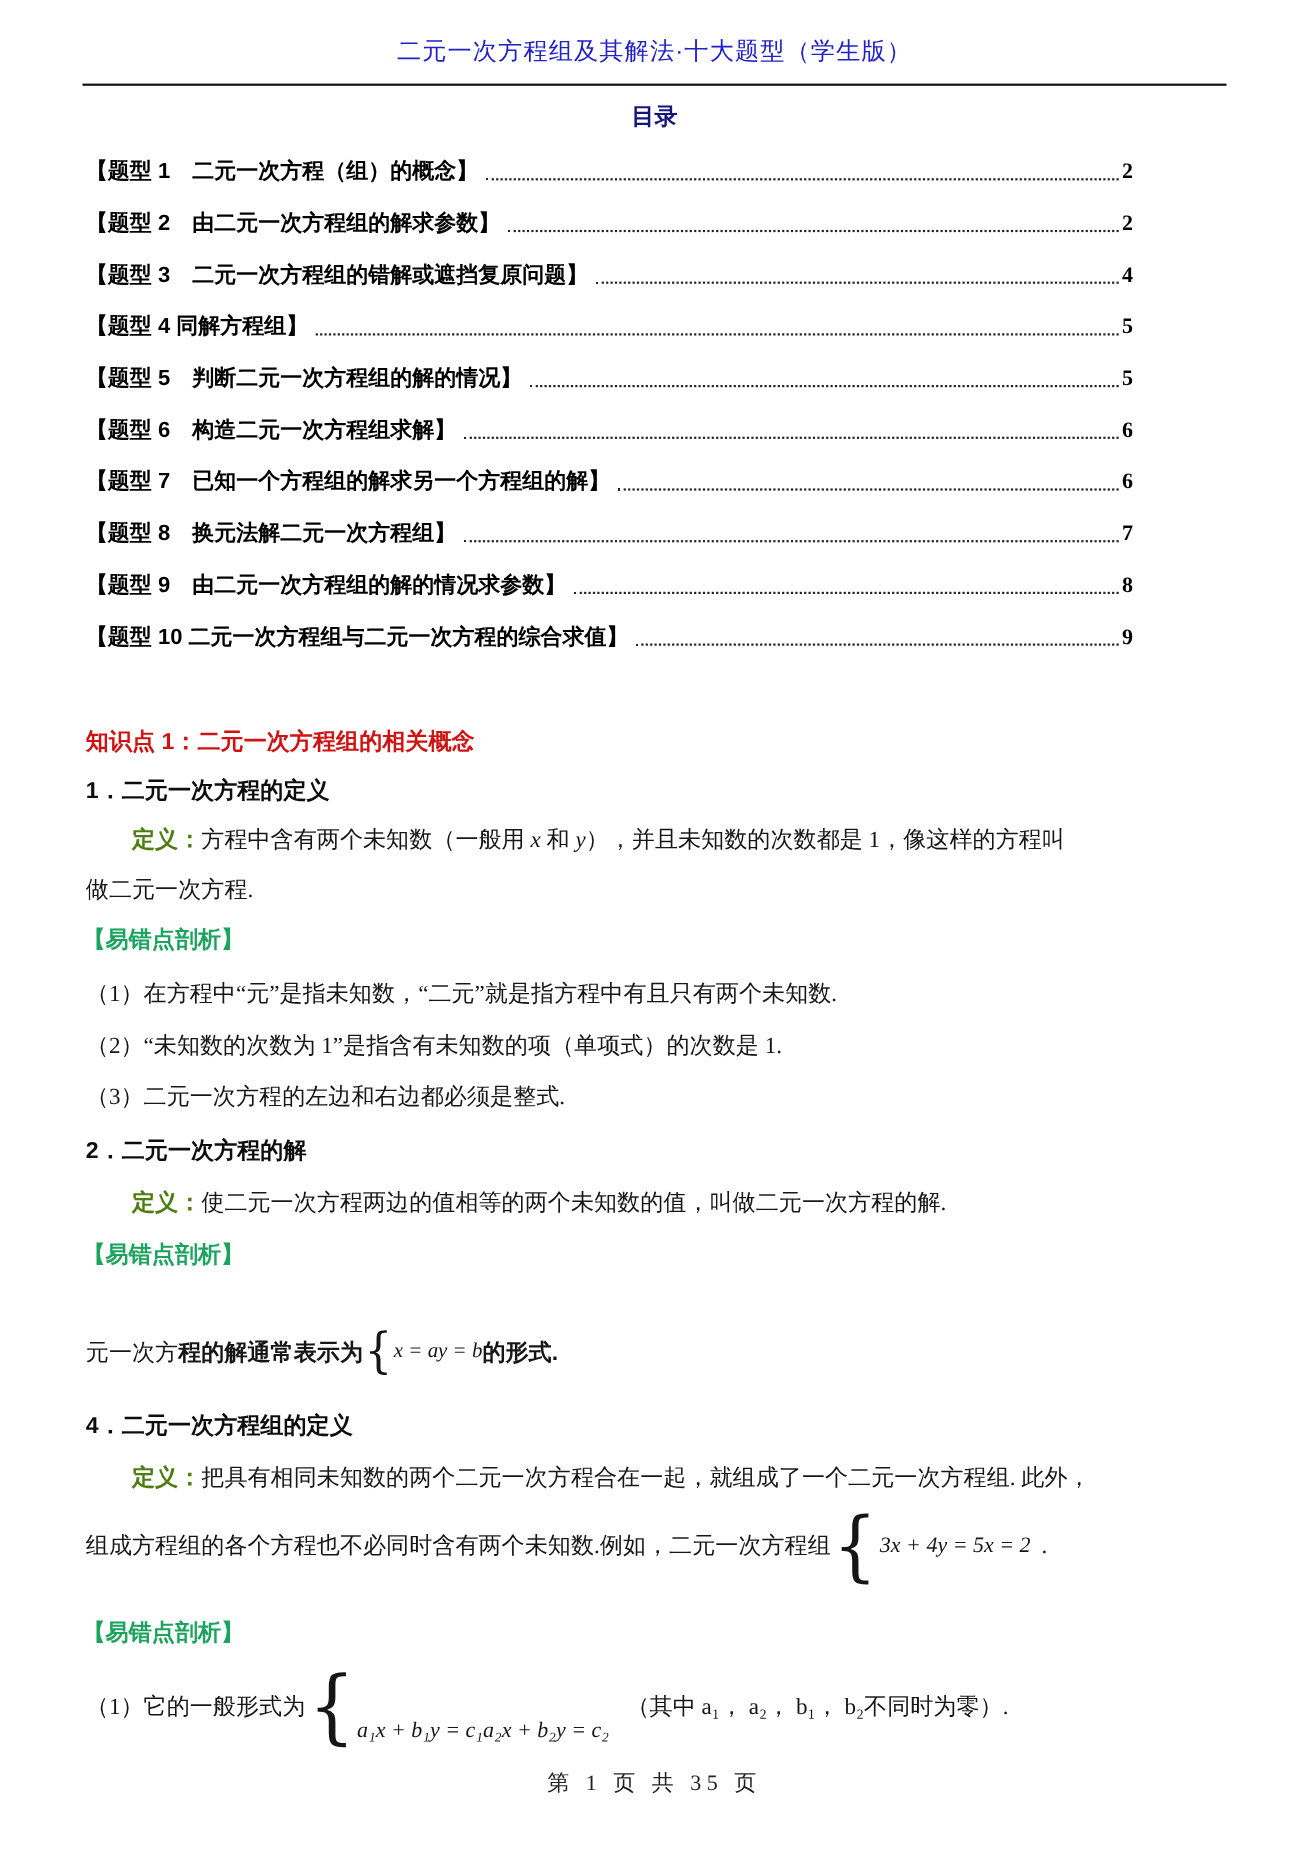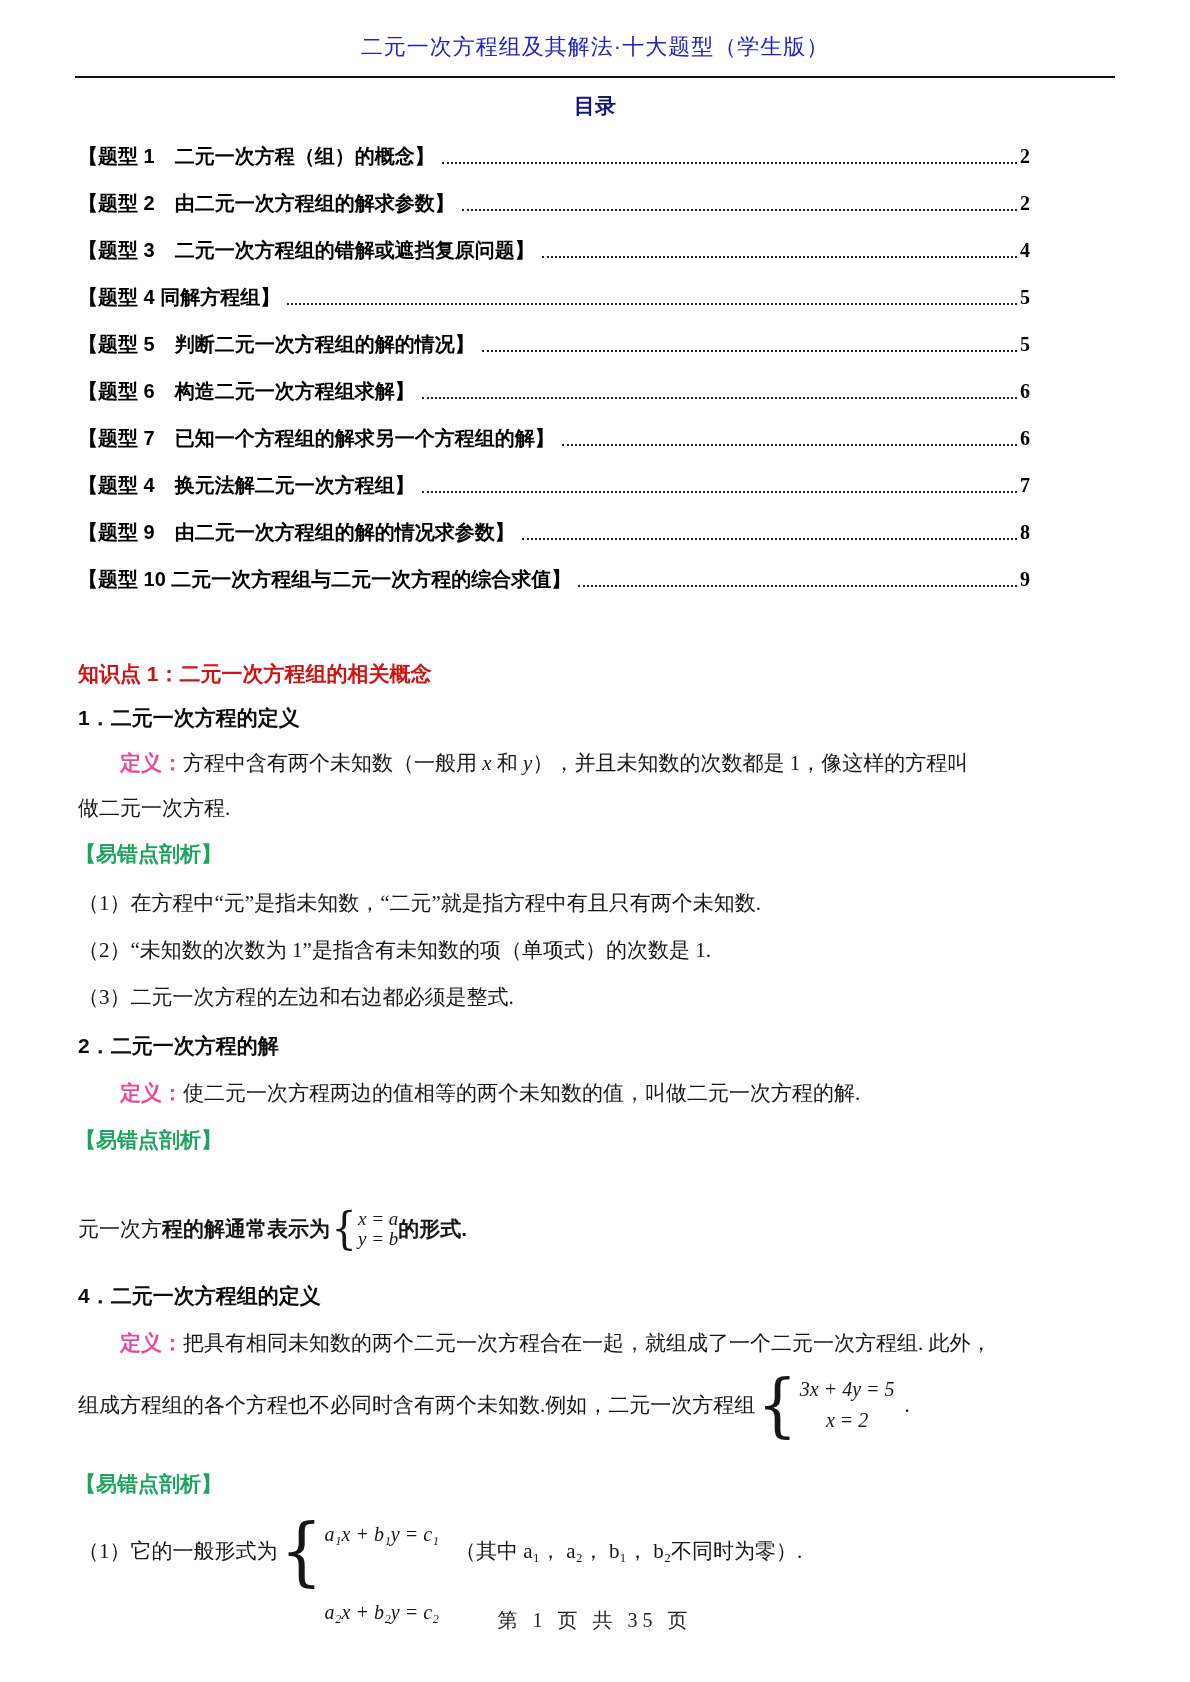--- a/index.html
+++ b/index.html
@@ -66,35 +66,35 @@
     position:absolute; left:75px;
     font-family:"Liberation Sans","DejaVu Sans",sans-serif;
     font-size:21px; font-weight:bold;
     color:#1ca35e;
   }
   .para {
     position:absolute; left:78px; width:956px;
     font-size:21px; line-height:27px; color:#161616;
   }
   .indent { text-indent:42px; }
-  .def-label { color:#ec4899; font-weight:bold; }
+  .def-label { color:#4d7c0f; font-weight:bold; }
   .math-var { font-style:italic; font-family:"Liberation Serif","DejaVu Serif",serif; }
   .bold-seg { font-weight:bold; font-family:"Liberation Sans","DejaVu Sans",sans-serif; }
   .flexline {
     position:absolute; left:78px;
     display:flex; align-items:center;
     font-size:21px; color:#161616; white-space:nowrap;
   }
   .sys { display:inline-flex; align-items:center; }
   .brace {
     font-family:"DejaVu Serif","Liberation Serif",serif;
     font-weight:400; line-height:1;
     transform:scaleX(0.9);
   }
-  .sys-lines { display:flex; flex-direction:column; }
+  .sys-lines { display:flex; flex-direction:row; }
   .sys-line {
     font-style:italic;
     font-family:"Liberation Serif","DejaVu Serif",serif;
     white-space:nowrap;
   }
   .sys-small .brace { font-size:44px; }
   .sys-small .sys-line { font-size:19px; line-height:20px; }
   .sys-med .brace { font-size:70px; }
   .sys-med .sys-line { font-size:20px; line-height:31px; text-align:center; }
   .sys-big .brace { font-size:74px; }
@@ -145,21 +145,21 @@
     <span class="toc-label">【题型 6　构造二元一次方程组求解】</span>
     <span class="toc-dots"></span>
     <span class="toc-page">6</span>
   </div>
   <div class="toc-row" style="top:425px">
     <span class="toc-label">【题型 7　已知一个方程组的解求另一个方程组的解】</span>
     <span class="toc-dots"></span>
     <span class="toc-page">6</span>
   </div>
   <div class="toc-row" style="top:472px">
-    <span class="toc-label">【题型 4　换元法解二元一次方程组】</span>
+    <span class="toc-label">【题型 8　换元法解二元一次方程组】</span>
     <span class="toc-dots"></span>
     <span class="toc-page">7</span>
   </div>
   <div class="toc-row" style="top:519px">
     <span class="toc-label">【题型 9　由二元一次方程组的解的情况求参数】</span>
     <span class="toc-dots"></span>
     <span class="toc-page">8</span>
   </div>
   <div class="toc-row" style="top:566px">
     <span class="toc-label">【题型 10 二元一次方程组与二元一次方程的综合求值】</span>

